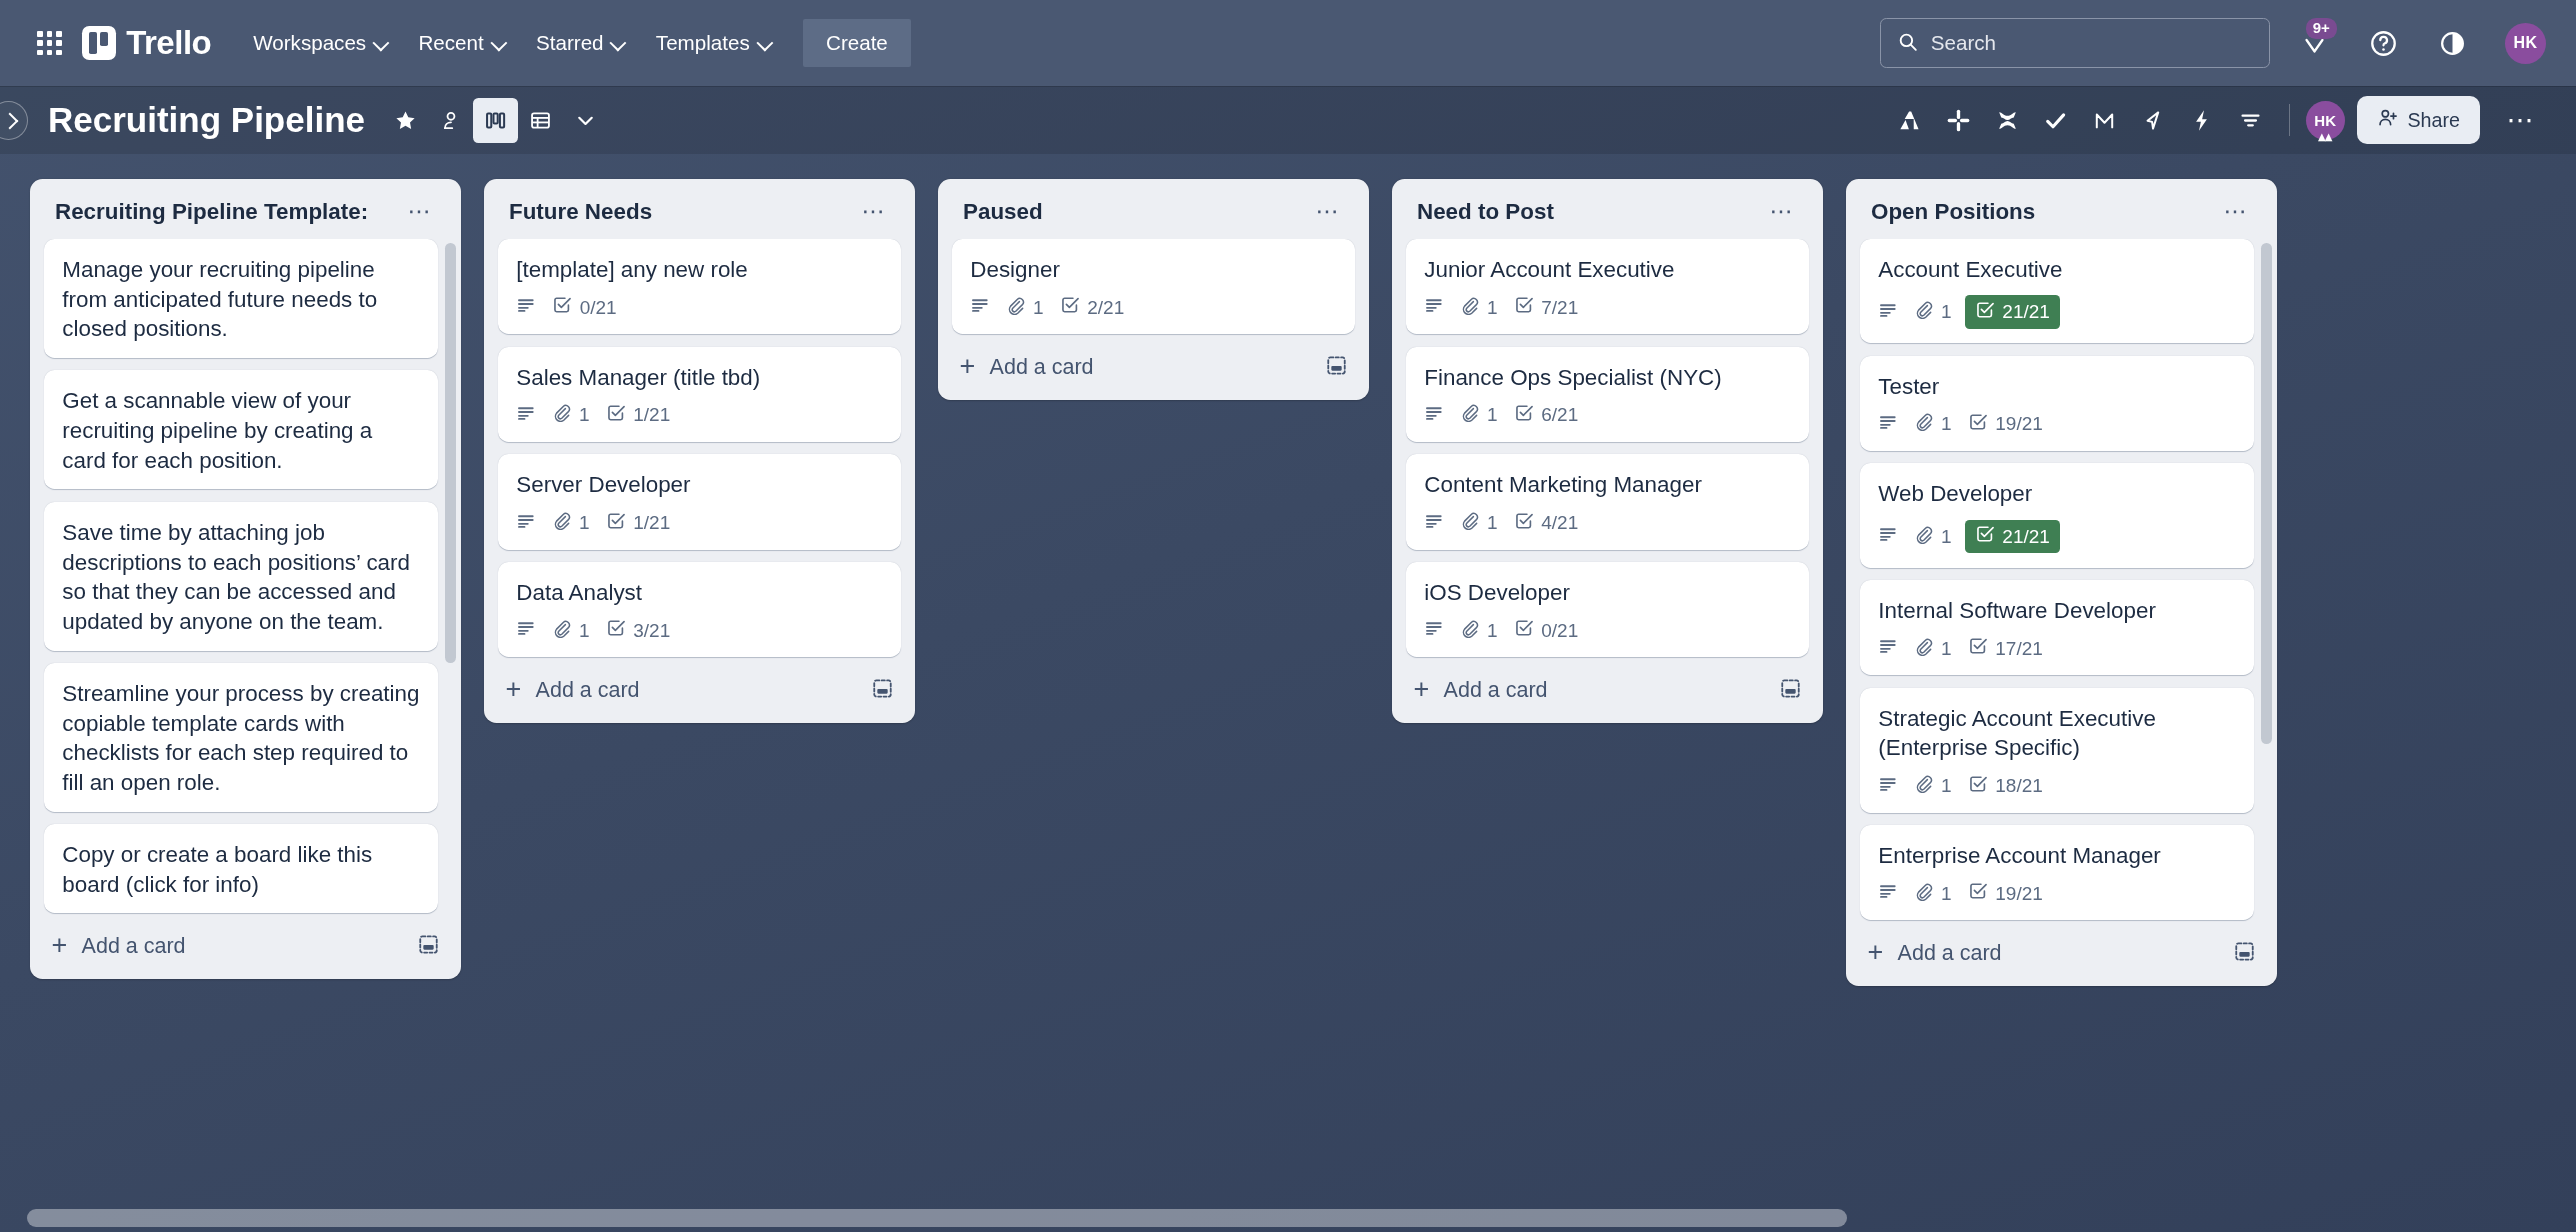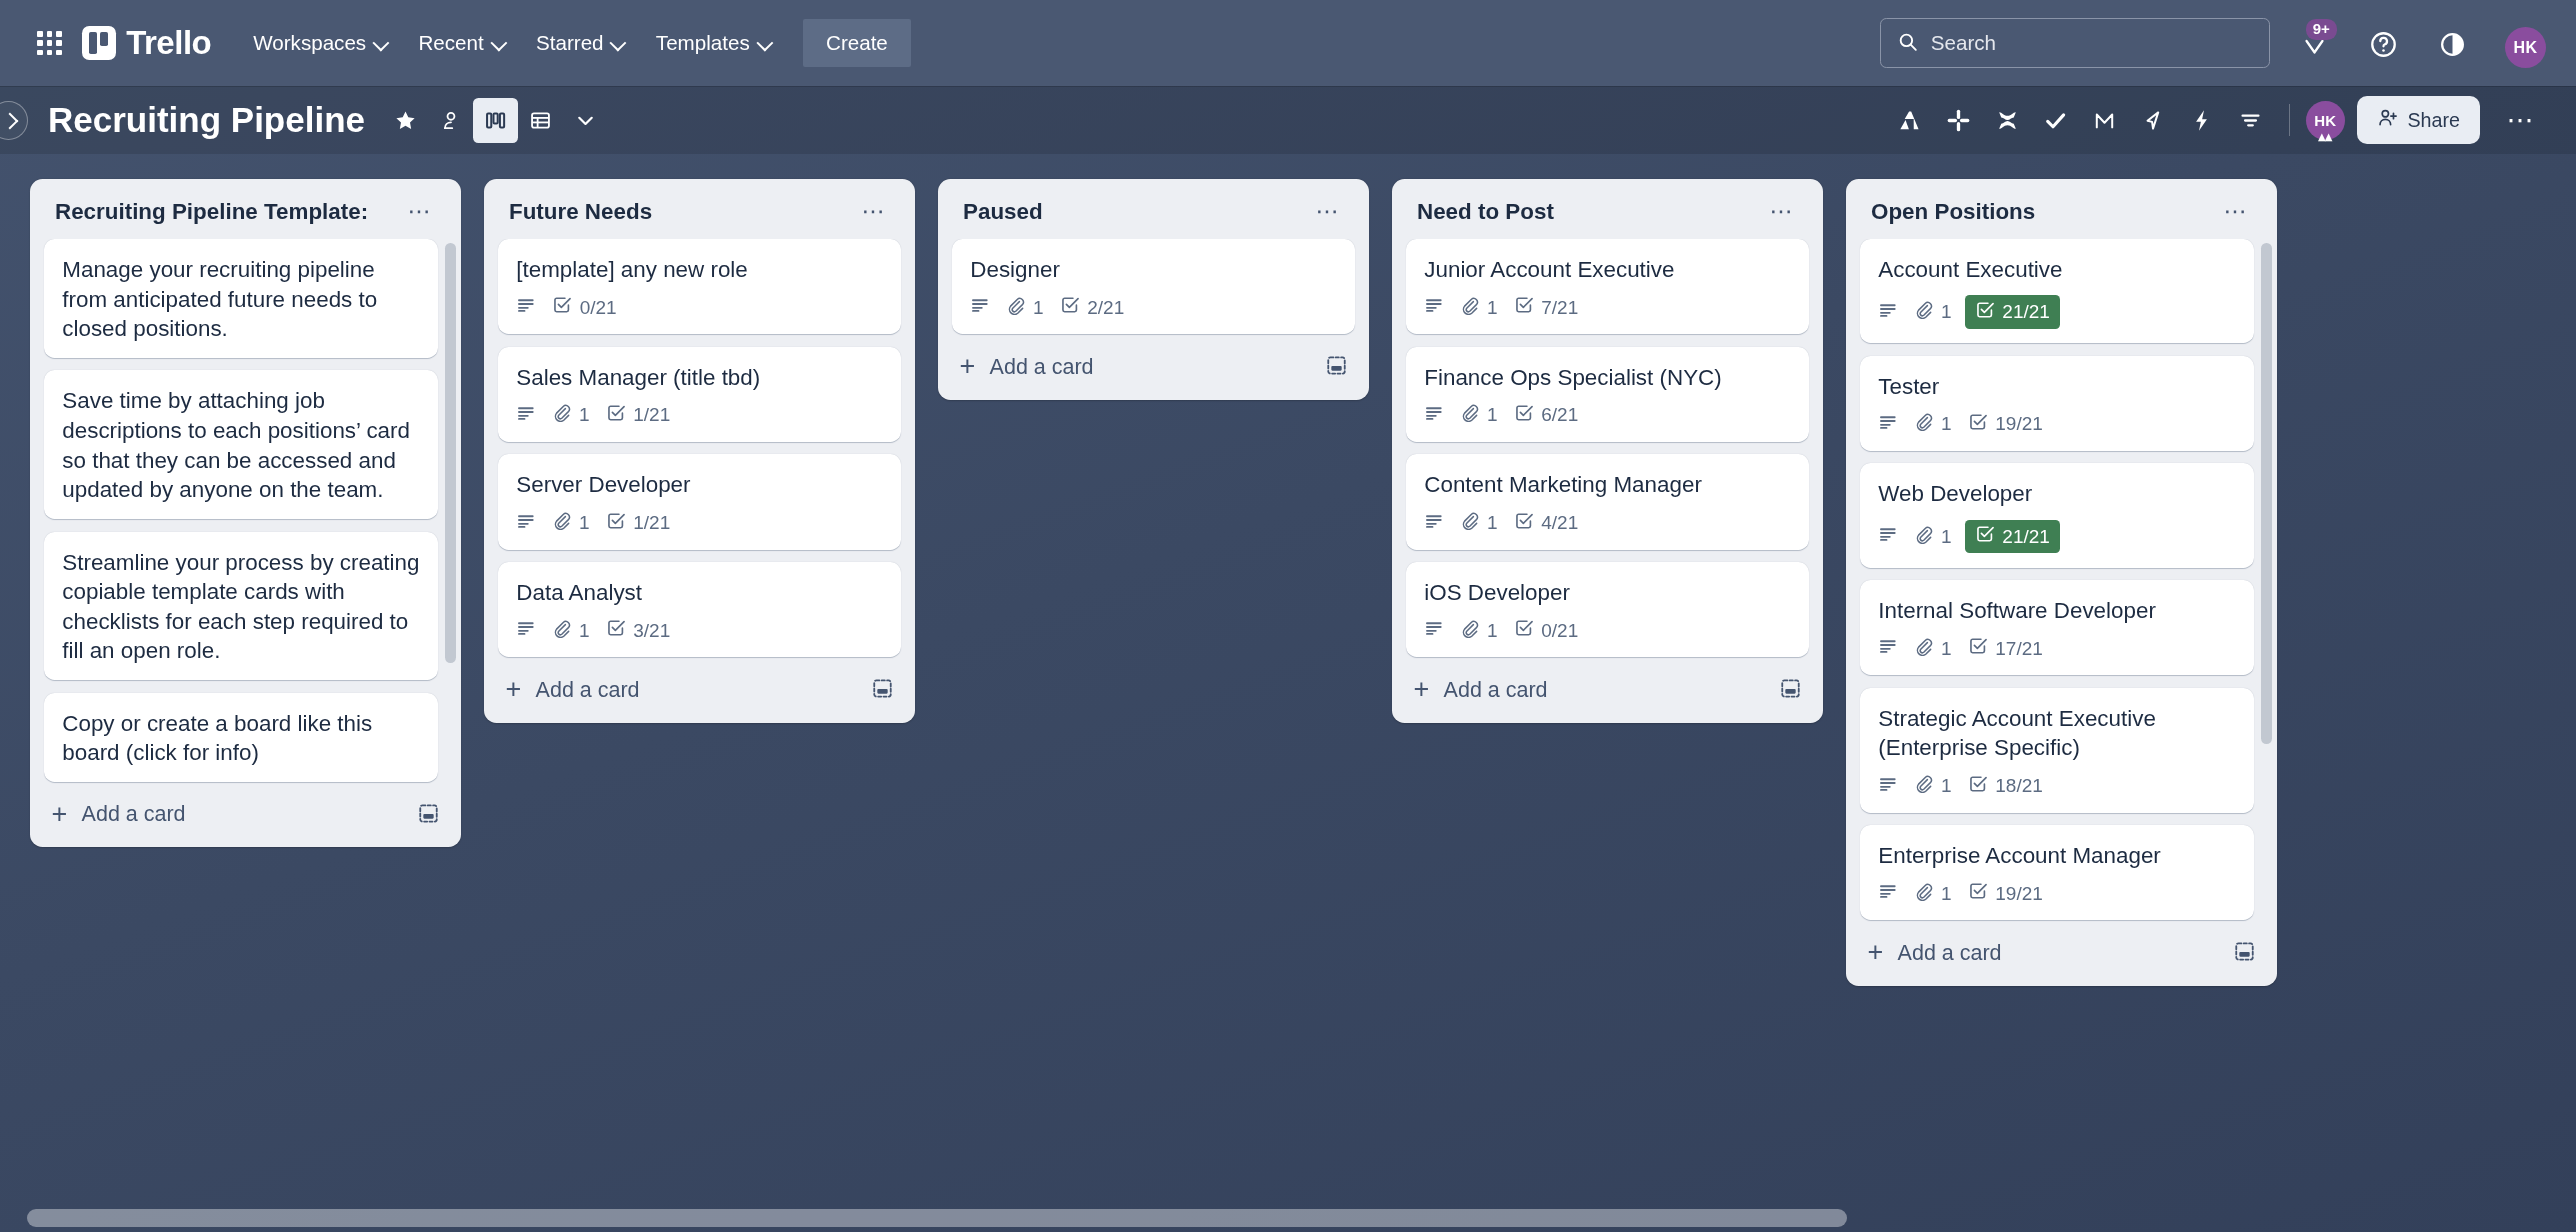--- a/index.html
+++ b/index.html
@@ -62,21 +62,21 @@
     width: 9.8px; height: 9.8px;
     border-right: 2.3px solid #fff; border-bottom: 2.3px solid #fff;
     transform: rotate(45deg);
   }
   .create-btn {
     background: #5d6c86; color: #fff; font-size: 20.6px;
     padding: 11.6px 23px; border-radius: 2px; margin-left: 16px; cursor: pointer;
     white-space: nowrap;
   }
 
-  .nav-right { margin-left: auto; display: flex; align-items: flex-end; gap: 21px; }
+  .nav-right { margin-left: auto; display: flex; align-items: center; gap: 21px; }
   .searchbox {
     width: 390px; height: 50px;
     border: 1.4px solid #8a94a8; border-radius: 6.3px;
     display: flex; align-items: center; gap: 12.5px;
     padding: 0 16px; cursor: text;
   }
   .searchbox .sicon { flex: none; }
   .searchbox input {
     background: transparent; border: none; outline: none;
     color: #ffffff; font-size: 20.6px; width: 100%;
@@ -436,20 +436,23 @@
     <div class="list">
       <div class="list-header">
         <div class="list-title">Recruiting Pipeline Template:</div>
         <div class="list-dots">⋯</div>
       </div>
       <div class="cards scrolling">
         <div class="card">
           <div class="card-title plain">Manage your recruiting pipeline from anticipated future needs to closed positions.</div>
         </div>
         <div class="card">
+          <div class="card-title plain">Get a scannable view of your recruiting pipeline by creating a card for each position.</div>
+        </div>
+        <div class="card">
           <div class="card-title plain">Save time by attaching job descriptions to each positions’ card so that they can be accessed and updated by anyone on the team.</div>
         </div>
         <div class="card">
           <div class="card-title plain">Streamline your process by creating copiable template cards with checklists for each step required to fill an open role.</div>
         </div>
         <div class="card">
           <div class="card-title plain">Copy or create a board like this board (click for info)</div>
         </div>
         <div class="vscroll" style="height: 420px;"></div>
       </div>

